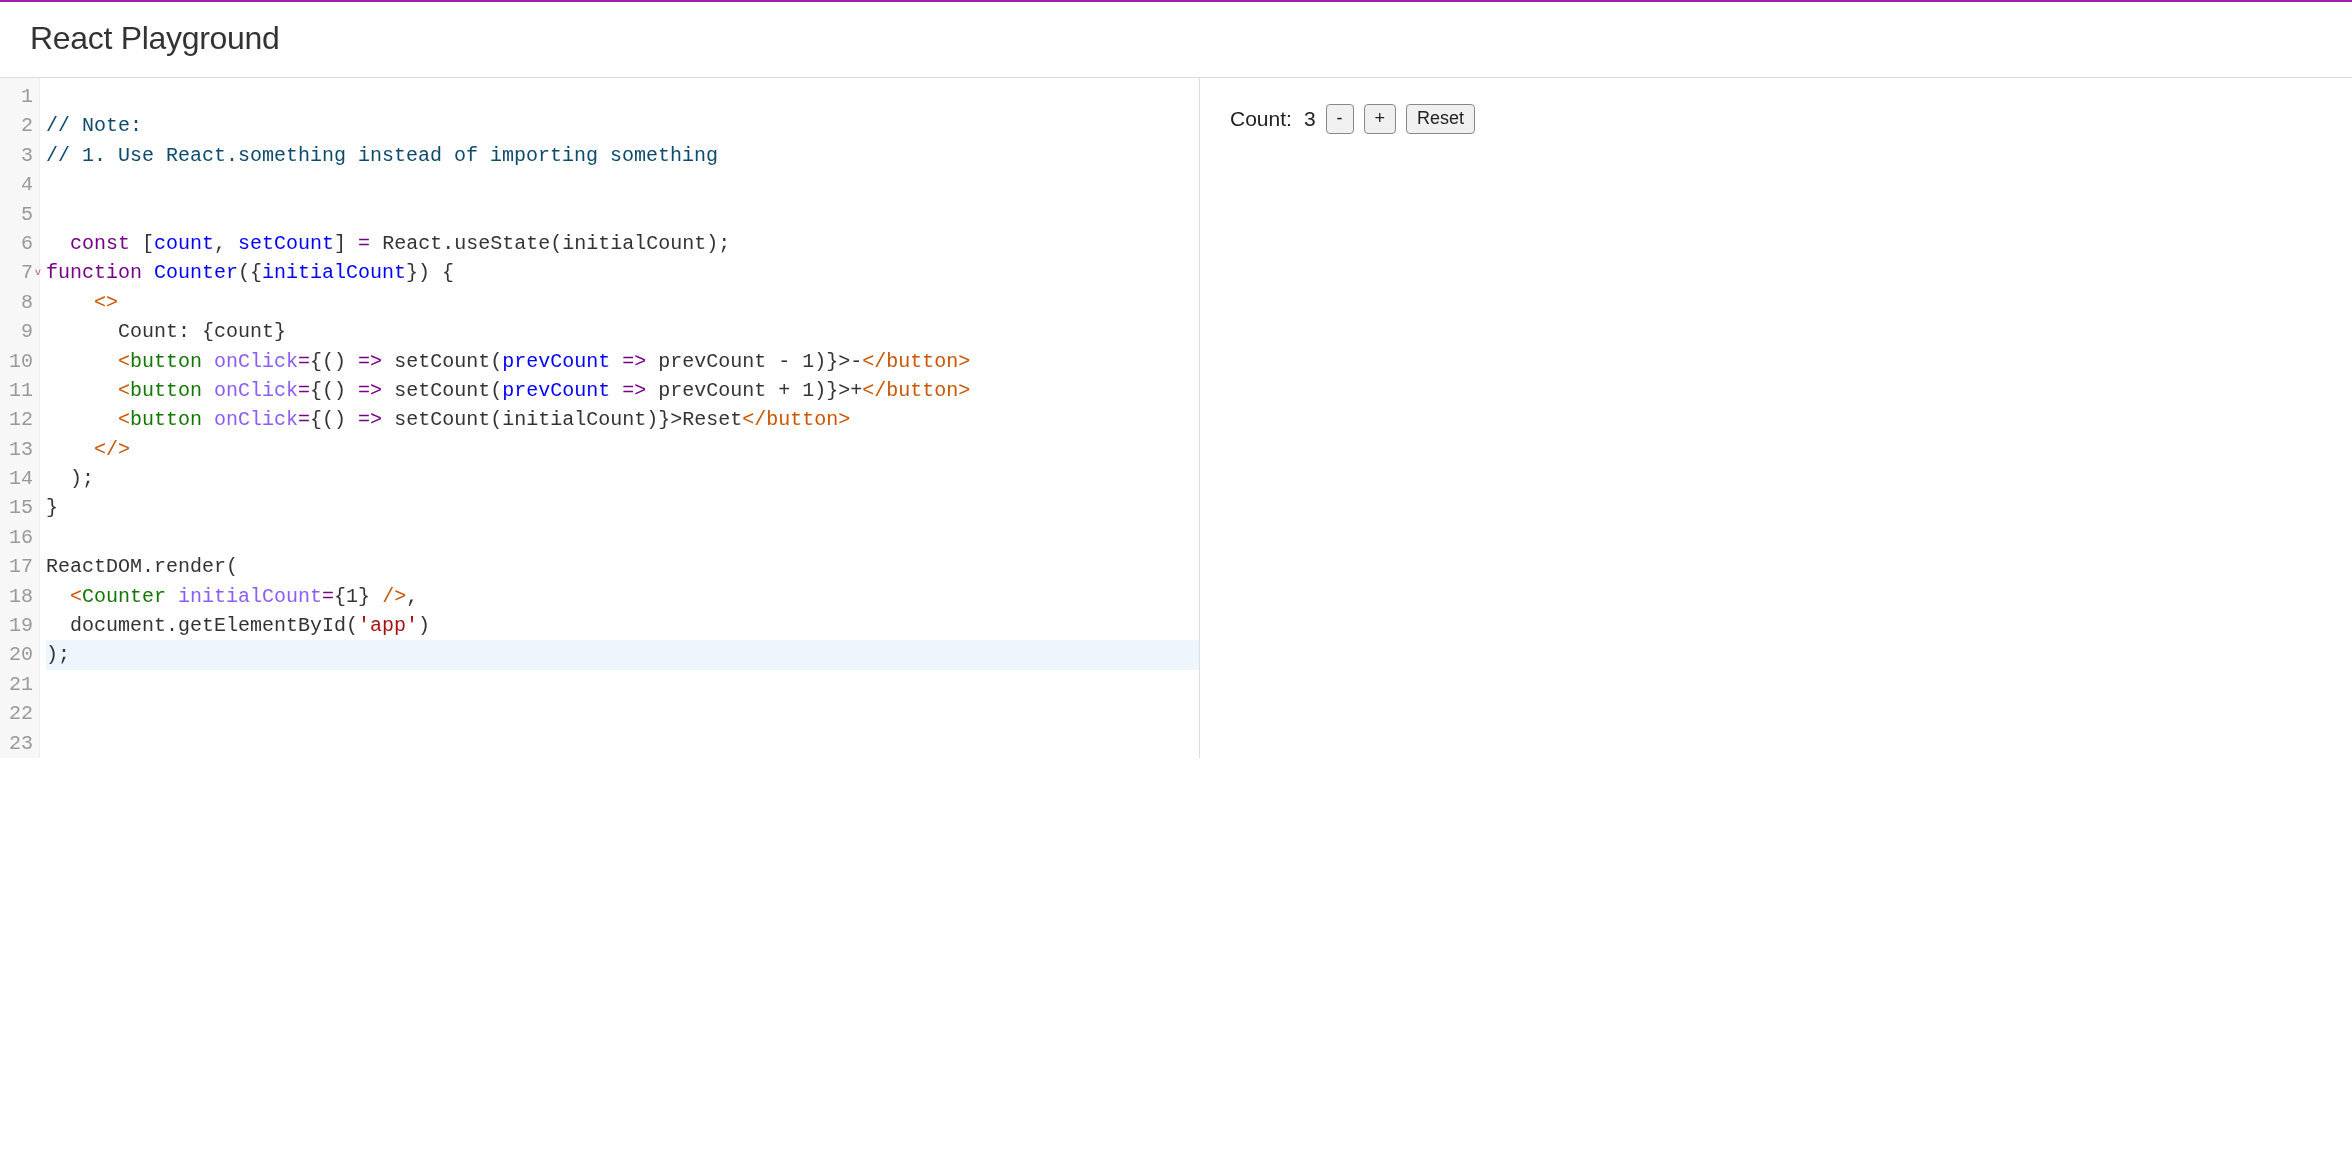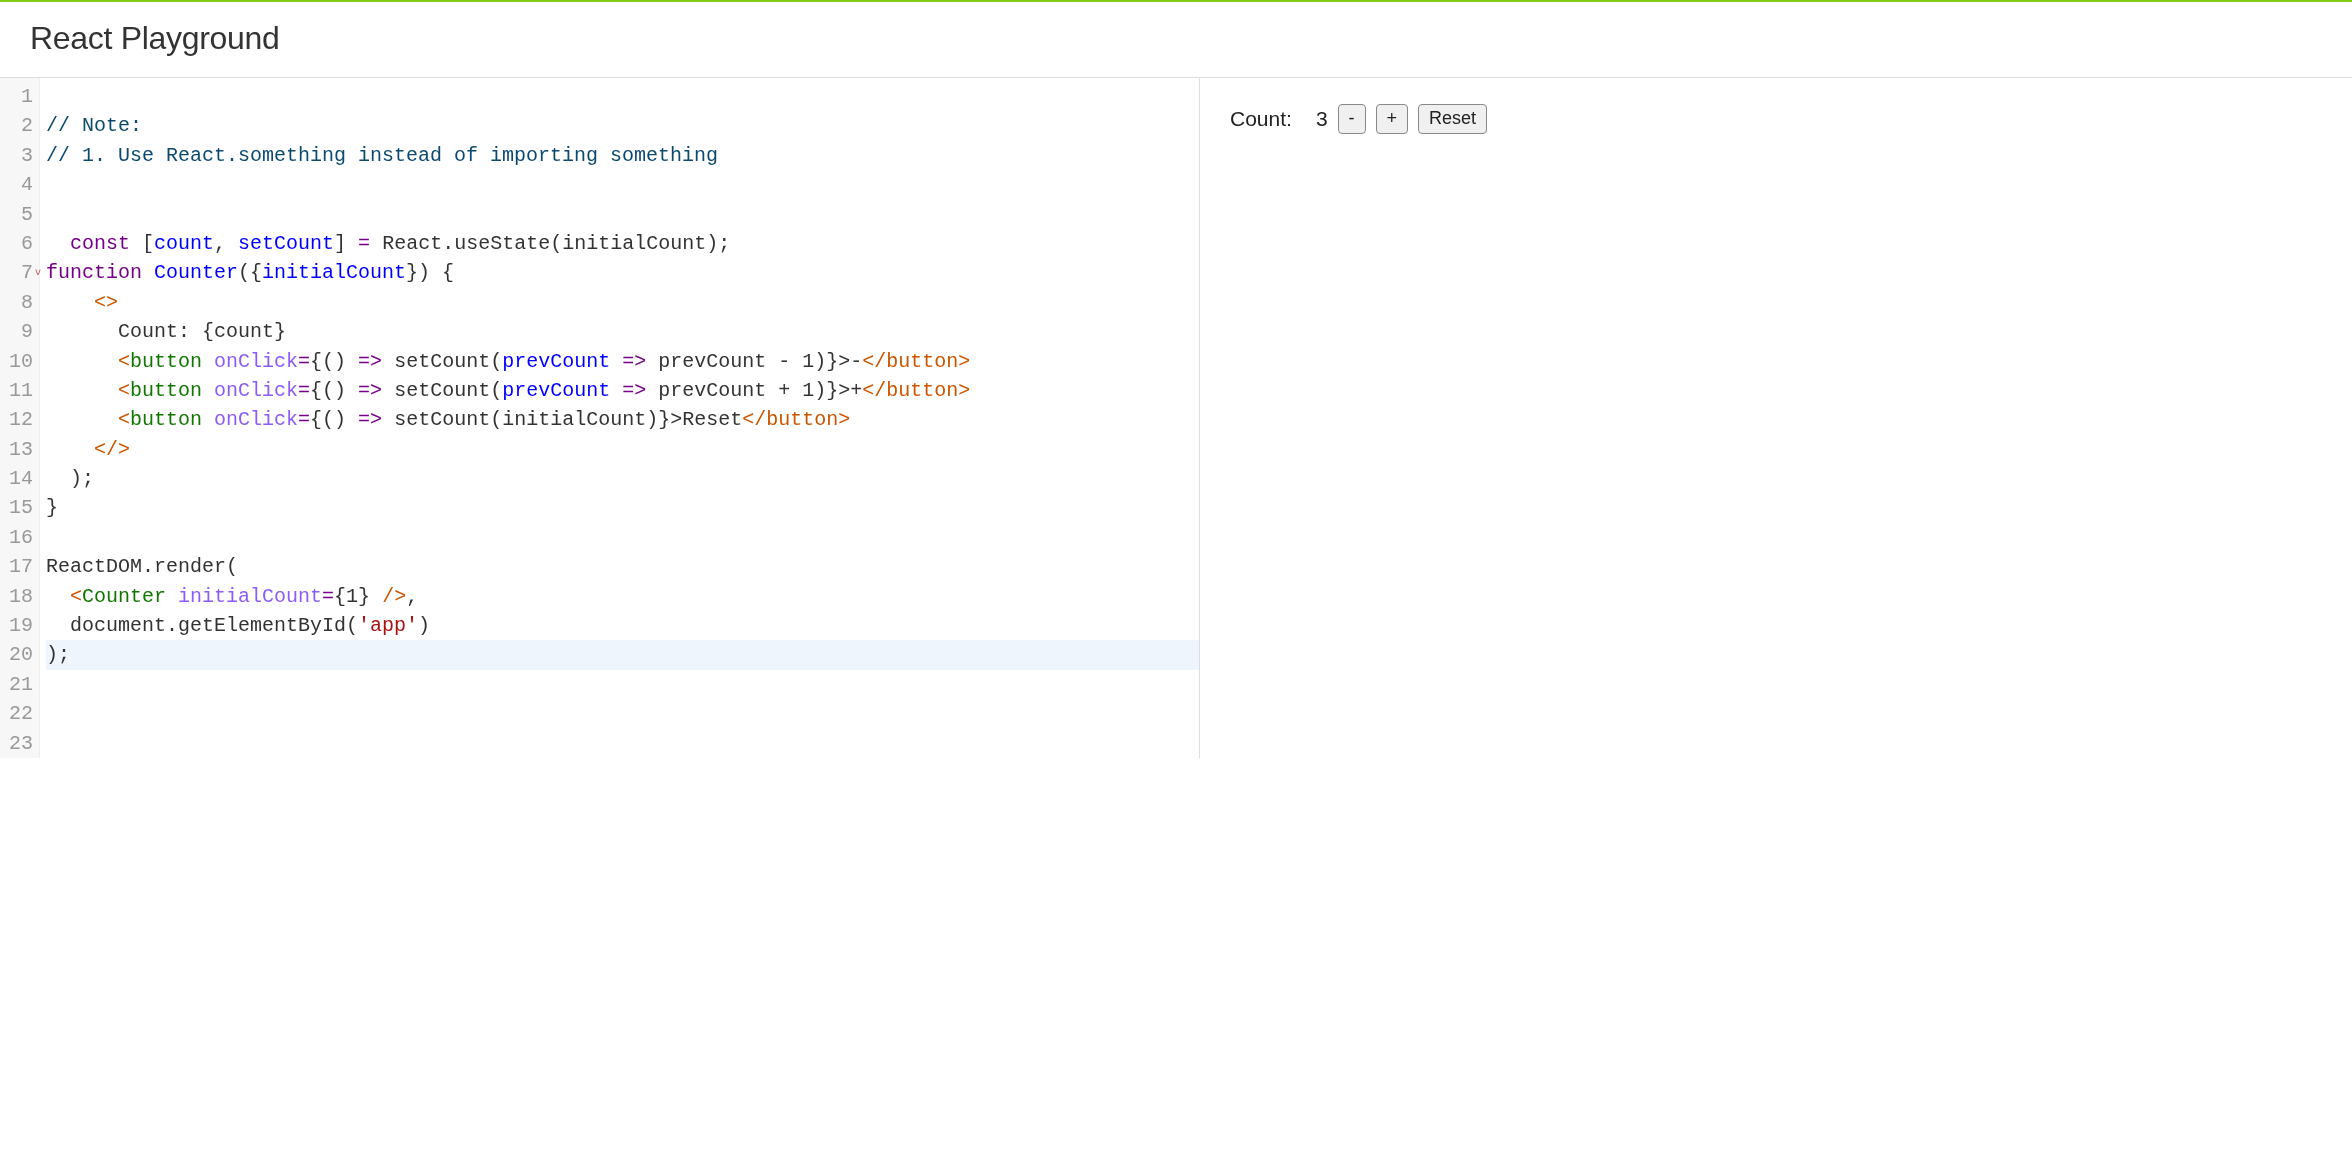--- a/index.html
+++ b/index.html
@@ -6,21 +6,21 @@
     margin: 0;
     padding: 0;
     box-sizing: border-box;
   }
   body {
     font-family: -apple-system, BlinkMacSystemFont, "Segoe UI", Helvetica, Arial, sans-serif;
     background: #fff;
     width: 2352px;
   }
   .app-header {
-    border-top: 2px solid #84cc16;
+    border-top: 2px solid #a21caf;
     border-bottom: 1px solid #ddd;
     padding: 18px 30px 20px 30px;
   }
   .app-title {
     font-size: 32px;
     font-weight: 400;
     color: #333;
     letter-spacing: -0.3px;
   }
   .workspace {
@@ -79,21 +79,21 @@
     padding: 26px 30px;
   }
   .preview-row {
     display: flex;
     align-items: center;
     gap: 4px;
     font-size: 21px;
     color: #222;
   }
   .preview-label {
-    margin-right: 20px;
+    margin-right: 8px;
   }
   .preview-btn {
     font-family: inherit;
     font-size: 18px;
     padding: 3px 10px;
     border: 1px solid #888;
     border-radius: 4px;
     background: #f0f0f0;
     color: #222;
     cursor: pointer;

